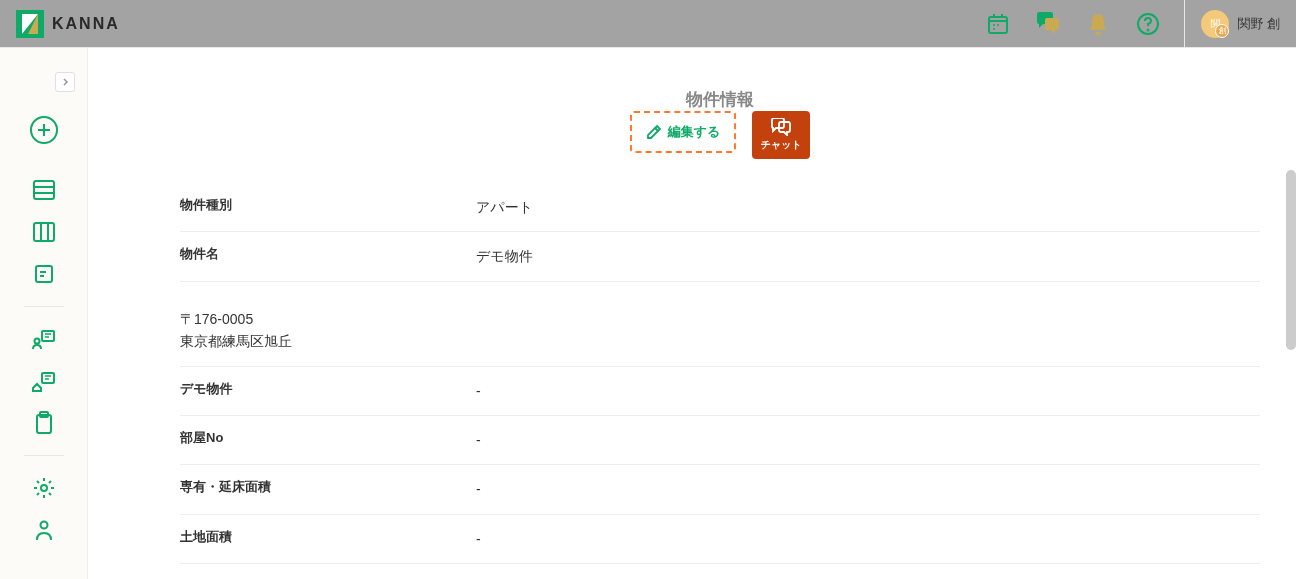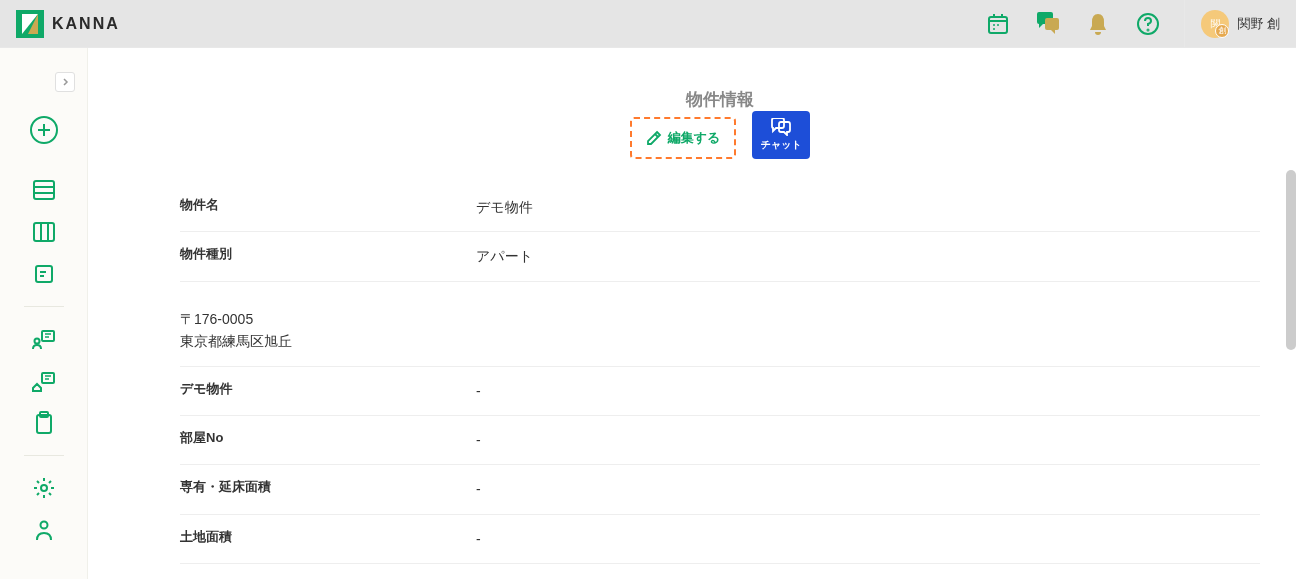--- a/index.html
+++ b/index.html
@@ -1,19 +1,19 @@
 <!DOCTYPE html>
 <html><head>
   <meta charset="utf-8">
   <style>
     * { margin: 0; padding: 0; box-sizing: border-box; }
     body { font-family: -apple-system, BlinkMacSystemFont, "Segoe UI", "Hiragino Sans", "Meiryo", sans-serif; background: #fff; width: 1296px; height: 579px; overflow: hidden; position: relative; }
     
     
-    .header { height: 48px; display: flex; justify-content: space-between; padding: 0 16px; border-bottom: 1px solid #e8e8e8; background: #e5e5e5; }
+    .header { height: 48px; display: flex; justify-content: space-between; padding: 0 16px; border-bottom: 1px solid #e8e8e8; background: #a3a3a3; }
     .logo-wrap { display: flex; align-items: center; gap: 8px; }
     .logo-mark { width: 28px; height: 28px; position: relative; }
     .logo-text { font-size: 16px; font-weight: 700; letter-spacing: 2px; color: #2a2a2a; }
     .header-right { display: flex; align-items: center; gap: 22px; }
     .header-icon-btn { width: 28px; height: 28px; display: flex; align-items: center; justify-content: center; cursor: pointer; }
     .user-area { display: flex; align-items: center; gap: 8px; padding-left: 16px; border-left: 1px solid #e8e8e8; height: 48px; cursor: pointer; }
     .avatar { width: 28px; height: 28px; border-radius: 50%; background: #f5c97a; display: flex; align-items: center; justify-content: center; position: relative; }
     .avatar-text { font-size: 10px; color: #fff; line-height: 1; }
     .avatar-sub { position: absolute; bottom: 0; right: 0; width: 14px; height: 14px; border-radius: 50%; background: #e6a94f; display: flex; align-items: center; justify-content: center; font-size: 8px; color: #fff; border: 1px solid #fff; }
     .user-name { font-size: 13px; color: #333; }
@@ -22,23 +22,23 @@
     .sidebar { position: absolute; left: 0; top: 48px; bottom: 0; width: 88px; background: #fcfbf8; border-right: 1px solid #f0f0ea; display: flex; flex-direction: column; align-items: center; padding-top: 24px; gap: 6px; }
     .sidebar-toggle { position: absolute; top: 24px; right: 12px; width: 20px; height: 20px; background: #fff; border: 1px solid #e0e0e0; border-radius: 3px; display: flex; align-items: center; justify-content: center; cursor: pointer; }
     .sidebar-item { width: 36px; height: 36px; display: flex; align-items: center; justify-content: center; cursor: pointer; border-radius: 6px; }
     .sidebar-item.add { margin-bottom: 18px; margin-top: 40px; }
     .sidebar-divider { width: 40px; height: 1px; background: #e8e8e0; margin: 8px 0; }
     
     
     .main { position: absolute; left: 88px; right: 0; top: 48px; bottom: 0; overflow-y: auto; padding: 40px 36px 0 92px; }
     .page-header { display: flex; align-items: center; justify-content: space-between; margin-bottom: 24px; flex-direction: column; }
     .page-title { font-size: 17px; font-weight: 700; color: #888; }
-    .header-actions { display: flex; align-items: flex-end; gap: 16px; }
+    .header-actions { display: flex; align-items: flex-start; gap: 16px; }
     .edit-btn { display: flex; align-items: center; gap: 6px; padding: 10px 14px; border: 2px dashed #ff7a2e; border-radius: 4px; cursor: pointer; color: #0fa968; font-size: 13px; font-weight: 700; }
-    .chat-btn { width: 58px; height: 48px; background: #1d4ed8; border-radius: 4px; display: flex; flex-direction: column; align-items: center; justify-content: center; cursor: pointer; color: #fff; gap: 2px; }
+    .chat-btn { width: 58px; height: 48px; background: #c2410c; border-radius: 4px; display: flex; flex-direction: column; align-items: center; justify-content: center; cursor: pointer; color: #fff; gap: 2px; }
     .chat-label { font-size: 10px; font-weight: 700; }
     
     
     .detail-rows { }
     .detail-row { display: flex; padding: 13px 0; border-bottom: 1px solid #eee; }
     .detail-label { width: 296px; font-size: 13px; font-weight: 700; color: #333; }
     .detail-value { font-size: 14px; color: #333; line-height: 1.6; }
     
     
     .scrollbar-track { position: absolute; right: 0; top: 170px; width: 10px; height: 180px; background: #ccc; border-radius: 5px; }
@@ -187,28 +187,28 @@
           <path d="M 2 2 Q 2 0 4 0 L 12 0 Q 14 0 14 2 L 14 8 Q 14 10 12 10 L 6 10 L 3 13 L 3 10 Q 2 10 2 8 Z"></path>
           <path d="M 9 6 Q 9 4 11 4 L 18 4 Q 20 4 20 6 L 20 12 Q 20 14 18 14 L 17 14 L 17 17 L 14 14 L 11 14 Q 9 14 9 12 Z"></path>
         </svg>
         <span class="chat-label">チャット</span>
       </div>
     </div>
   </div>
 
   <div class="detail-rows" id="detail-rows">
       <div class="detail-row">
+        <div class="detail-label">物件種別</div>
+        <div class="detail-value" style="white-space: pre-line;">アパート</div>
+      </div>
+      <div class="detail-row">
         <div class="detail-label">物件名</div>
         <div class="detail-value" style="white-space: pre-line;">デモ物件</div>
       </div>
       <div class="detail-row">
-        <div class="detail-label">物件種別</div>
-        <div class="detail-value" style="white-space: pre-line;">アパート</div>
-      </div>
-      <div class="detail-row">
         <div class="detail-value" style="white-space: pre-line; margin-top: 13px;">〒176-0005
 東京都練馬区旭丘</div>
       </div>
       <div class="detail-row">
         <div class="detail-label">デモ物件</div>
         <div class="detail-value" style="white-space: pre-line;">-</div>
       </div>
       <div class="detail-row">
         <div class="detail-label">部屋No</div>
         <div class="detail-value" style="white-space: pre-line;">-</div>

